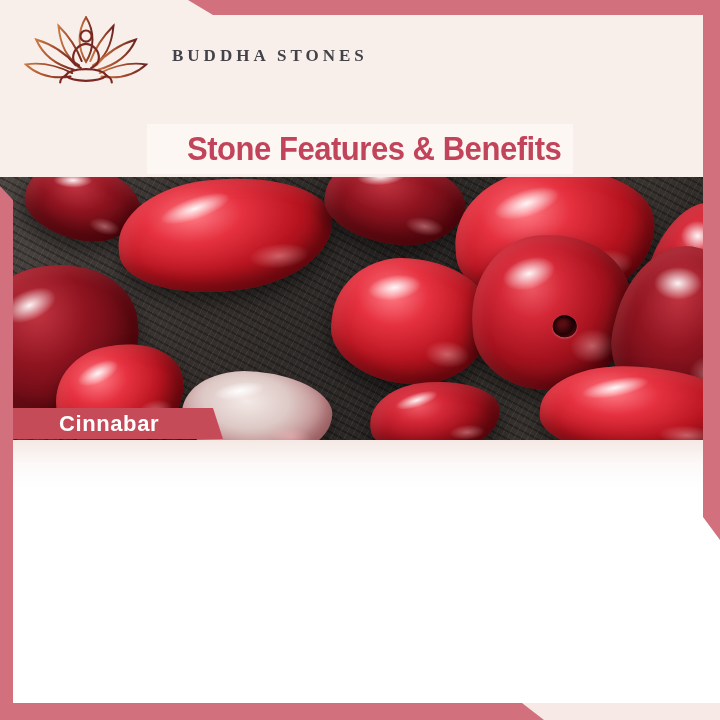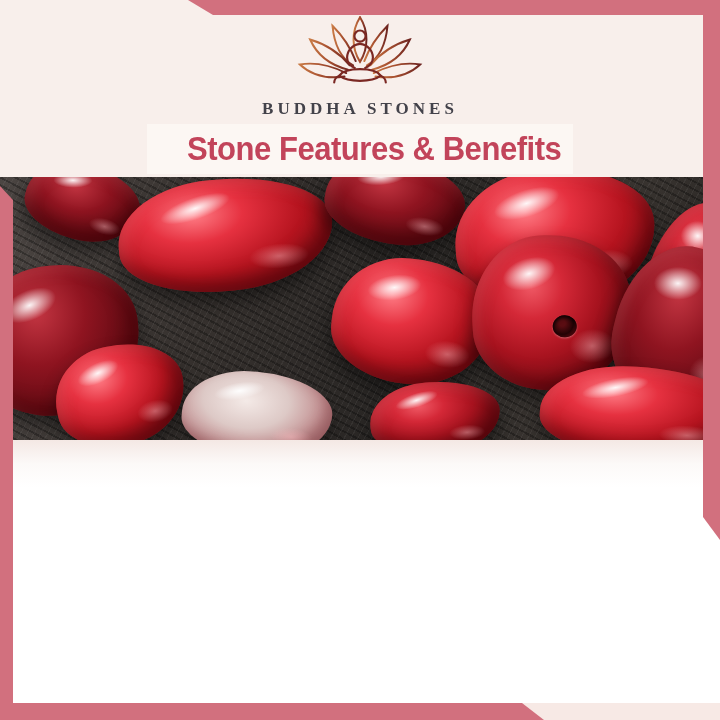--- a/index.html
+++ b/index.html
@@ -4,21 +4,21 @@
 <style>
   html,body { margin:0; padding:0; }
   .page {
     position:relative; width:720px; height:720px; overflow:hidden;
     background:#f8efeb;
     font-family:"Liberation Sans", sans-serif;
   }
 
   
   .logo-wrap { position:absolute; top:12px; left:0; width:100%;
-    display:flex; flex-direction:column; align-items:center; }
+    display:flex; flex-direction:row; align-items:center; }
   .lotus-svg { width:172px; height:86px; display:block; }
   .brand-name {
     margin-top:1px; font-family:"Liberation Serif", serif;
     font-size:17px; font-weight:600; letter-spacing:4px; color:#43424a;
     white-space:nowrap;
   }
 
   
   .title-banner {
     position:absolute; left:147px; top:124px; width:426px; height:50px;
@@ -151,20 +151,23 @@
     <div class="stone" style="left:472px; top:58px;  width:160px; height:155px; transform:rotate(-3deg);">
       <div class="hole" style="left:50%; top:52%; width:24px; height:22px;"></div>
     </div>
     <div class="stone dark" style="left:615px; top:70px;  width:140px; height:165px; transform:rotate(14deg);"></div>
     <div class="stone bright" style="left:55px;  top:168px; width:130px; height:100px; transform:rotate(-12deg);"></div>
     <div class="stone pale" style="left:182px; top:195px; width:150px; height:85px;  transform:rotate(5deg);"></div>
     <div class="stone" style="left:370px; top:205px; width:130px; height:72px;  transform:rotate(-4deg);"></div>
     <div class="stone bright" style="left:540px; top:190px; width:200px; height:90px;  transform:rotate(3deg);"></div>
   </div>
 
+  <div class="label-band">
+    <span class="label-text">Cinnabar</span>
+  </div>
 
   <div class="content">
     
     
   </div>
 
   <div class="strip-bottom"></div>
   <div class="band band-top"></div>
   <div class="band band-right"></div>
   <div class="band band-left"></div>

